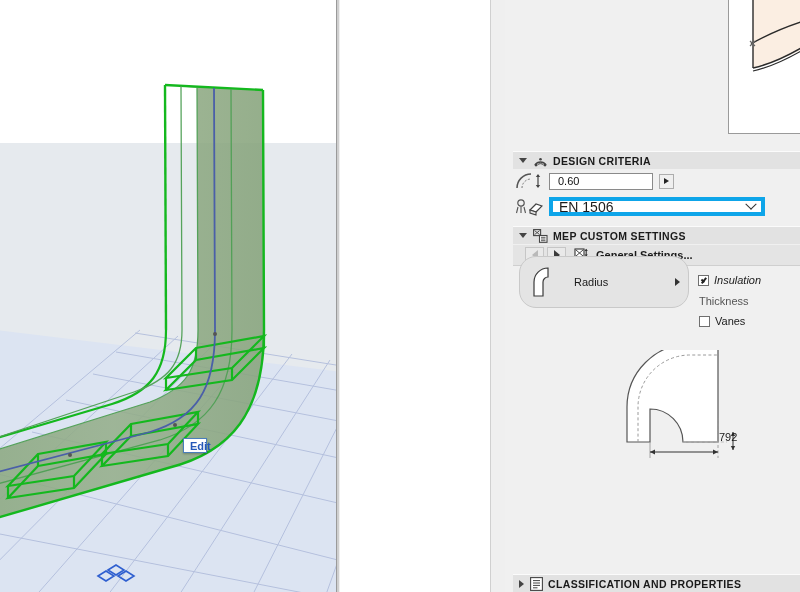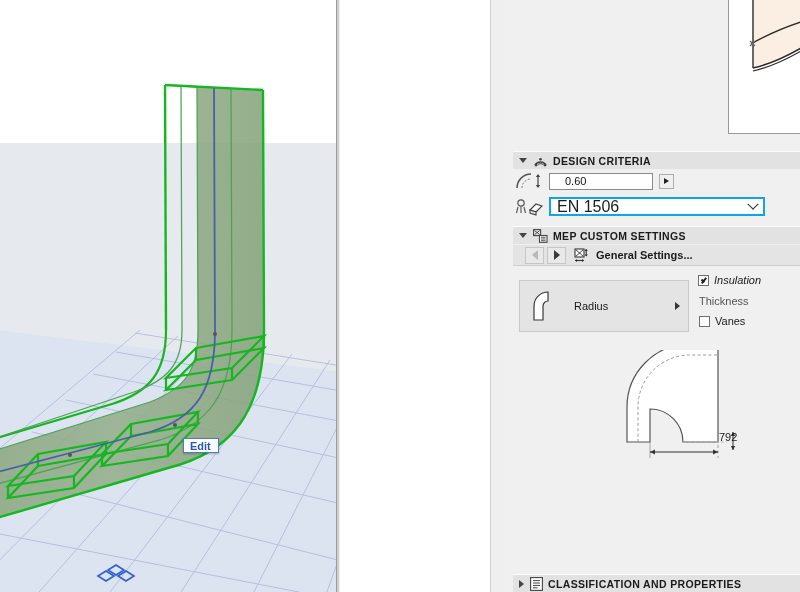--- a/index.html
+++ b/index.html
@@ -47,33 +47,33 @@
        border-top:5px solid #444;margin-right:1px;}
   .tri-r{width:0;height:0;border-top:4.5px solid transparent;border-bottom:4.5px solid transparent;
        border-left:5px solid #444;margin-right:1px;}
 
   
   .row{display:flex;align-items:center;}
   .ico{display:inline-block;flex:0 0 auto;}
 
   .txtfield{
     height:17px;background:#ffffff;border:1px solid #8a8a8a;
-    display:flex;align-items:center;padding:0 15px;font-size:11px;color:#111;
+    display:flex;align-items:center;padding:0 8px;font-size:11px;color:#111;
     box-sizing:border-box;
   }
   .spinbtn{
     width:15px;height:15px;background:#efefef;border:1px solid #adadad;
     display:flex;align-items:center;justify-content:center;box-sizing:border-box;
   }
   .spin-tri{width:0;height:0;border-top:3.5px solid transparent;border-bottom:3.5px solid transparent;
        border-left:5px solid #222;}
   .combo{
-    height:19px;background:#ffffff;border:2px solid #0ea5e9;
+    height:19px;background:#ffffff;border:4px solid #0ea5e9;
     display:flex;align-items:center;justify-content:space-between;
-    padding:0 6px 0 6px;font-size:16px;box-sizing:border-box;
+    padding:0 6px 0 6px;font-size:14px;box-sizing:border-box;
   }
   .chev{width:7px;height:7px;border-right:1.4px solid #333;border-bottom:1.4px solid #333;
         transform:rotate(45deg) translate(-2px,-2px);}
 
   
   .navbar{height:20px;background:#e4e4e4;border-bottom:1px solid #cfcfcf;
      display:flex;align-items:center;gap:3px;padding-left:12px;}
   .navbtn{width:19px;height:17px;background:#e9e9e9;border:1px solid #c6c6c6;
      display:flex;align-items:center;justify-content:center;box-sizing:border-box;}
   .nav-l{width:0;height:0;border-top:5px solid transparent;border-bottom:5px solid transparent;
@@ -101,21 +101,21 @@
   }
   .cb.checked:before{
     content:"";position:absolute;left:4px;top:1.5px;width:1.6px;height:7px;
     background:#222;transform:rotate(40deg);
   }
   .cblabel{font-size:11px;color:#1a1a1a;}
   .plainlabel{font-size:11px;color:#555;margin-top:44px;}
 
   
   #tooltip{
-    left:183px;top:438px;width:36px;height:15px;background:#ffffff;
+    left:183px;top:438px;width:24px;height:15px;background:#ffffff;
     border:1px solid #4a7ebb;display:flex;align-items:center;padding-left:6px;
     font-size:11px;font-weight:bold;color:#2558b8;box-sizing:border-box;
     box-shadow:0 1px 2px rgba(0,0,0,.25);
   }
 </style>
 </head>
 <body>
 
 <div class="abs" id="viewport">
   <div id="ground"></div>
@@ -284,21 +284,21 @@
       <line x1="12.2" y1="1.5" x2="12.2" y2="8" stroke="#333" stroke-width="1.1"></line>
       <path d="M12.2,0.8 l-1.6,2.2 h3.2 z" fill="#333"></path>
       <path d="M12.2,8.6 l-1.6,-2.2 h3.2 z" fill="#333"></path>
       <line x1="1.5" y1="12.5" x2="9.5" y2="12.5" stroke="#333" stroke-width="1.1"></line>
       <path d="M0.8,12.5 l2.2,-1.6 v3.2 z" fill="#333"></path>
       <path d="M10.2,12.5 l-2.2,-1.6 v3.2 z" fill="#333"></path>
     </svg>
     <span class="navlabel">General Settings...</span>
   </div>
 
-  <div class="abs radbox" style="left:14px;top:280px;width:170px;height:52px;">
+  <div class="abs radbox" style="left:14px;top:256px;width:170px;height:52px;border-radius:17px;">
     <svg class="ico" style="margin-left:10px;" width="34" height="34" viewBox="0 0 34 34">
       <path d="M4,31 L4,17 A14,14 0 0 1 18,3 L18,12 A5,5 0 0 0 13,17 L13,31 Z" fill="#ffffff" stroke="#3a3a3a" stroke-width="1.2"></path>
     </svg>
     <span class="radlabel">Radius</span>
     <span class="radarrow"></span>
   </div>
 
   <div class="abs" style="left:696px;top:274px;"></div>
 
   <div class="abs cbrow" style="left:193px;top:274px;font-style:italic;">

